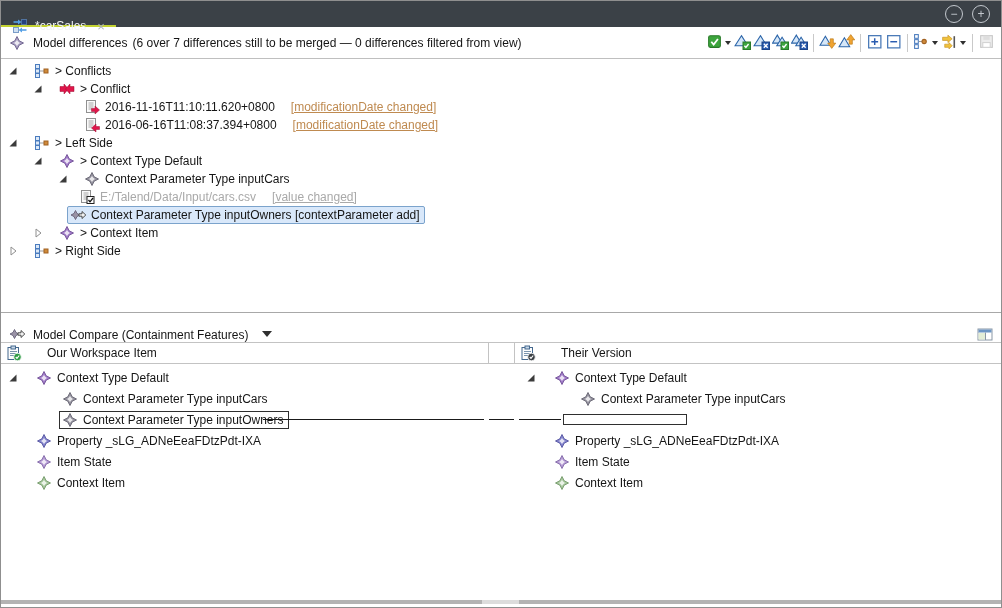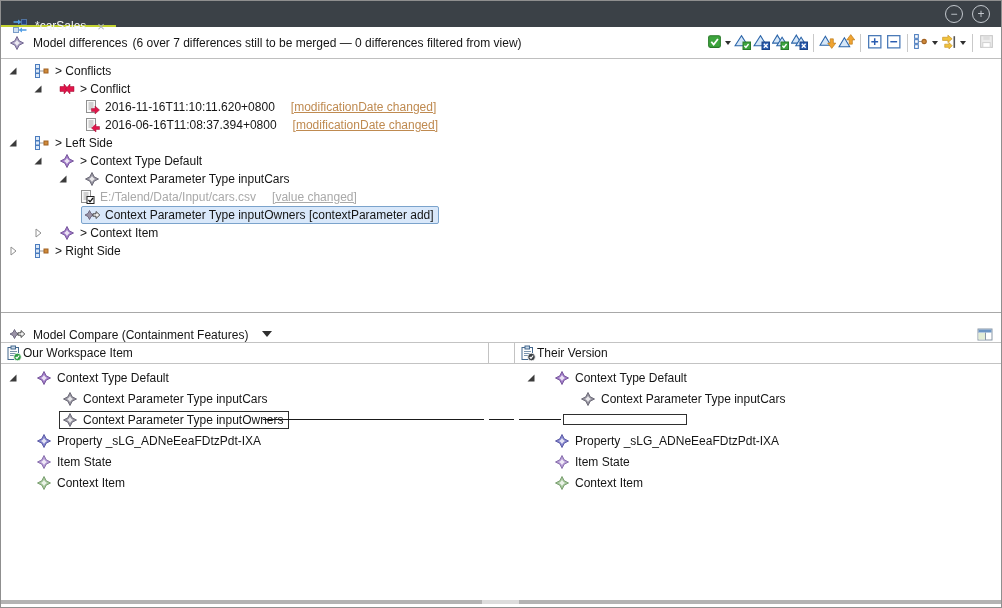--- a/index.html
+++ b/index.html
@@ -37,21 +37,21 @@
   .rcontent{display:flex;align-items:center;padding:0 4px 0 2px;border:1px solid transparent;border-radius:2px;}
   .rcontent.selected{background:var(--selection-fill,#d9e8fa);border-color:var(--selection-border,#7ba3cc);}
   .rcontent.boxed{border:1px solid #2f2f2f;border-radius:0;}
   
   .compare-panel{position:absolute;left:0;right:0;top:311px;bottom:0;border-top:1px solid #a8a8a8;display:flex;flex-direction:column;background:#fff;}
   .cmp-header{height:29px;display:flex;align-items:flex-end;padding:0 7px 0 8px;}
   .cmp-title{margin-left:7px;}
   .cmp-caret{width:0;height:0;border:5px solid transparent;border-top:6px solid #2f2f2f;margin:5px 0 0 14px;}
   .cmp-layout{margin-left:auto;display:flex;align-items:center;}
   .col-headers{height:22px;border-top:1px solid #c3c3c3;border-bottom:1px solid #c3c3c3;display:flex;box-sizing:border-box;}
-  .colh{display:flex;align-items:center;padding-left:5px;gap:0;box-sizing:border-box;}
+  .colh{display:flex;align-items:center;padding-left:5px;gap:24px;box-sizing:border-box;}
   .colh-left{width:488px;border-right:1px solid #c3c3c3;}
   .colh-mid{width:26px;border-right:1px solid #c3c3c3;padding:0;}
   .colh-right{flex:1;}
   .compare-body{position:relative;flex:1;}
   .pane{position:absolute;top:0;bottom:0;padding-top:3px;}
   .pane-left{left:0;width:488px;}
   .pane-right{left:514px;right:0;}
   .pane .trow{height:21px;}
   .pane .arrow{width:26px;}
   .placeholder-rect{width:122px;height:9px;border:1px solid #2f2f2f;margin-left:-14px;background:#fff;}
@@ -315,21 +315,21 @@
               <rect x="2.5" y="1.5" width="9" height="12" fill="#fafafa" stroke="#909090"></rect>
               <path d="M4.5 4h5 M4.5 6h5 M4.5 8h5 M4.5 10h3.5" stroke="#a8a8a8" stroke-width="1" fill="none"></path>
               <rect x="8" y="7.5" width="7" height="7" fill="#fff" stroke="#222"></rect>
               <path d="M9.5 11 l1.5 1.8 l3 -3.8" stroke="#111" stroke-width="1.3" fill="none"></path>
             </svg>
           </span>
           <span class="rlabel">E:/Talend/Data/Input/cars.csv</span>
           <span class="ann">[value changed]</span>
         </span>
       </div>
-      <div class="trow" style="padding-left: 54px;">
+      <div class="trow" style="padding-left: 40px;">
         <span class="arrow"></span>
         <span class="rcontent selected">
           <span class="ricon">
             <svg width="17" height="16" viewBox="0 0 17 16">
               <polygon points="5.5,3.5 7,6.5 10,8 7,9.5 5.5,12.5 4,9.5 1,8 4,6.5" fill="#9a93a6" stroke="#6e6880"></polygon>
               <polygon points="9,6.8 12,6.8 12,4.5 15.8,8 12,11.5 12,9.2 9,9.2" fill="#f0f0f0" stroke="#3a3a3a" stroke-width="0.9"></polygon>
             </svg>
           </span>
           <span class="rlabel">Context Parameter Type inputOwners [contextParameter add]</span>
         </span>

